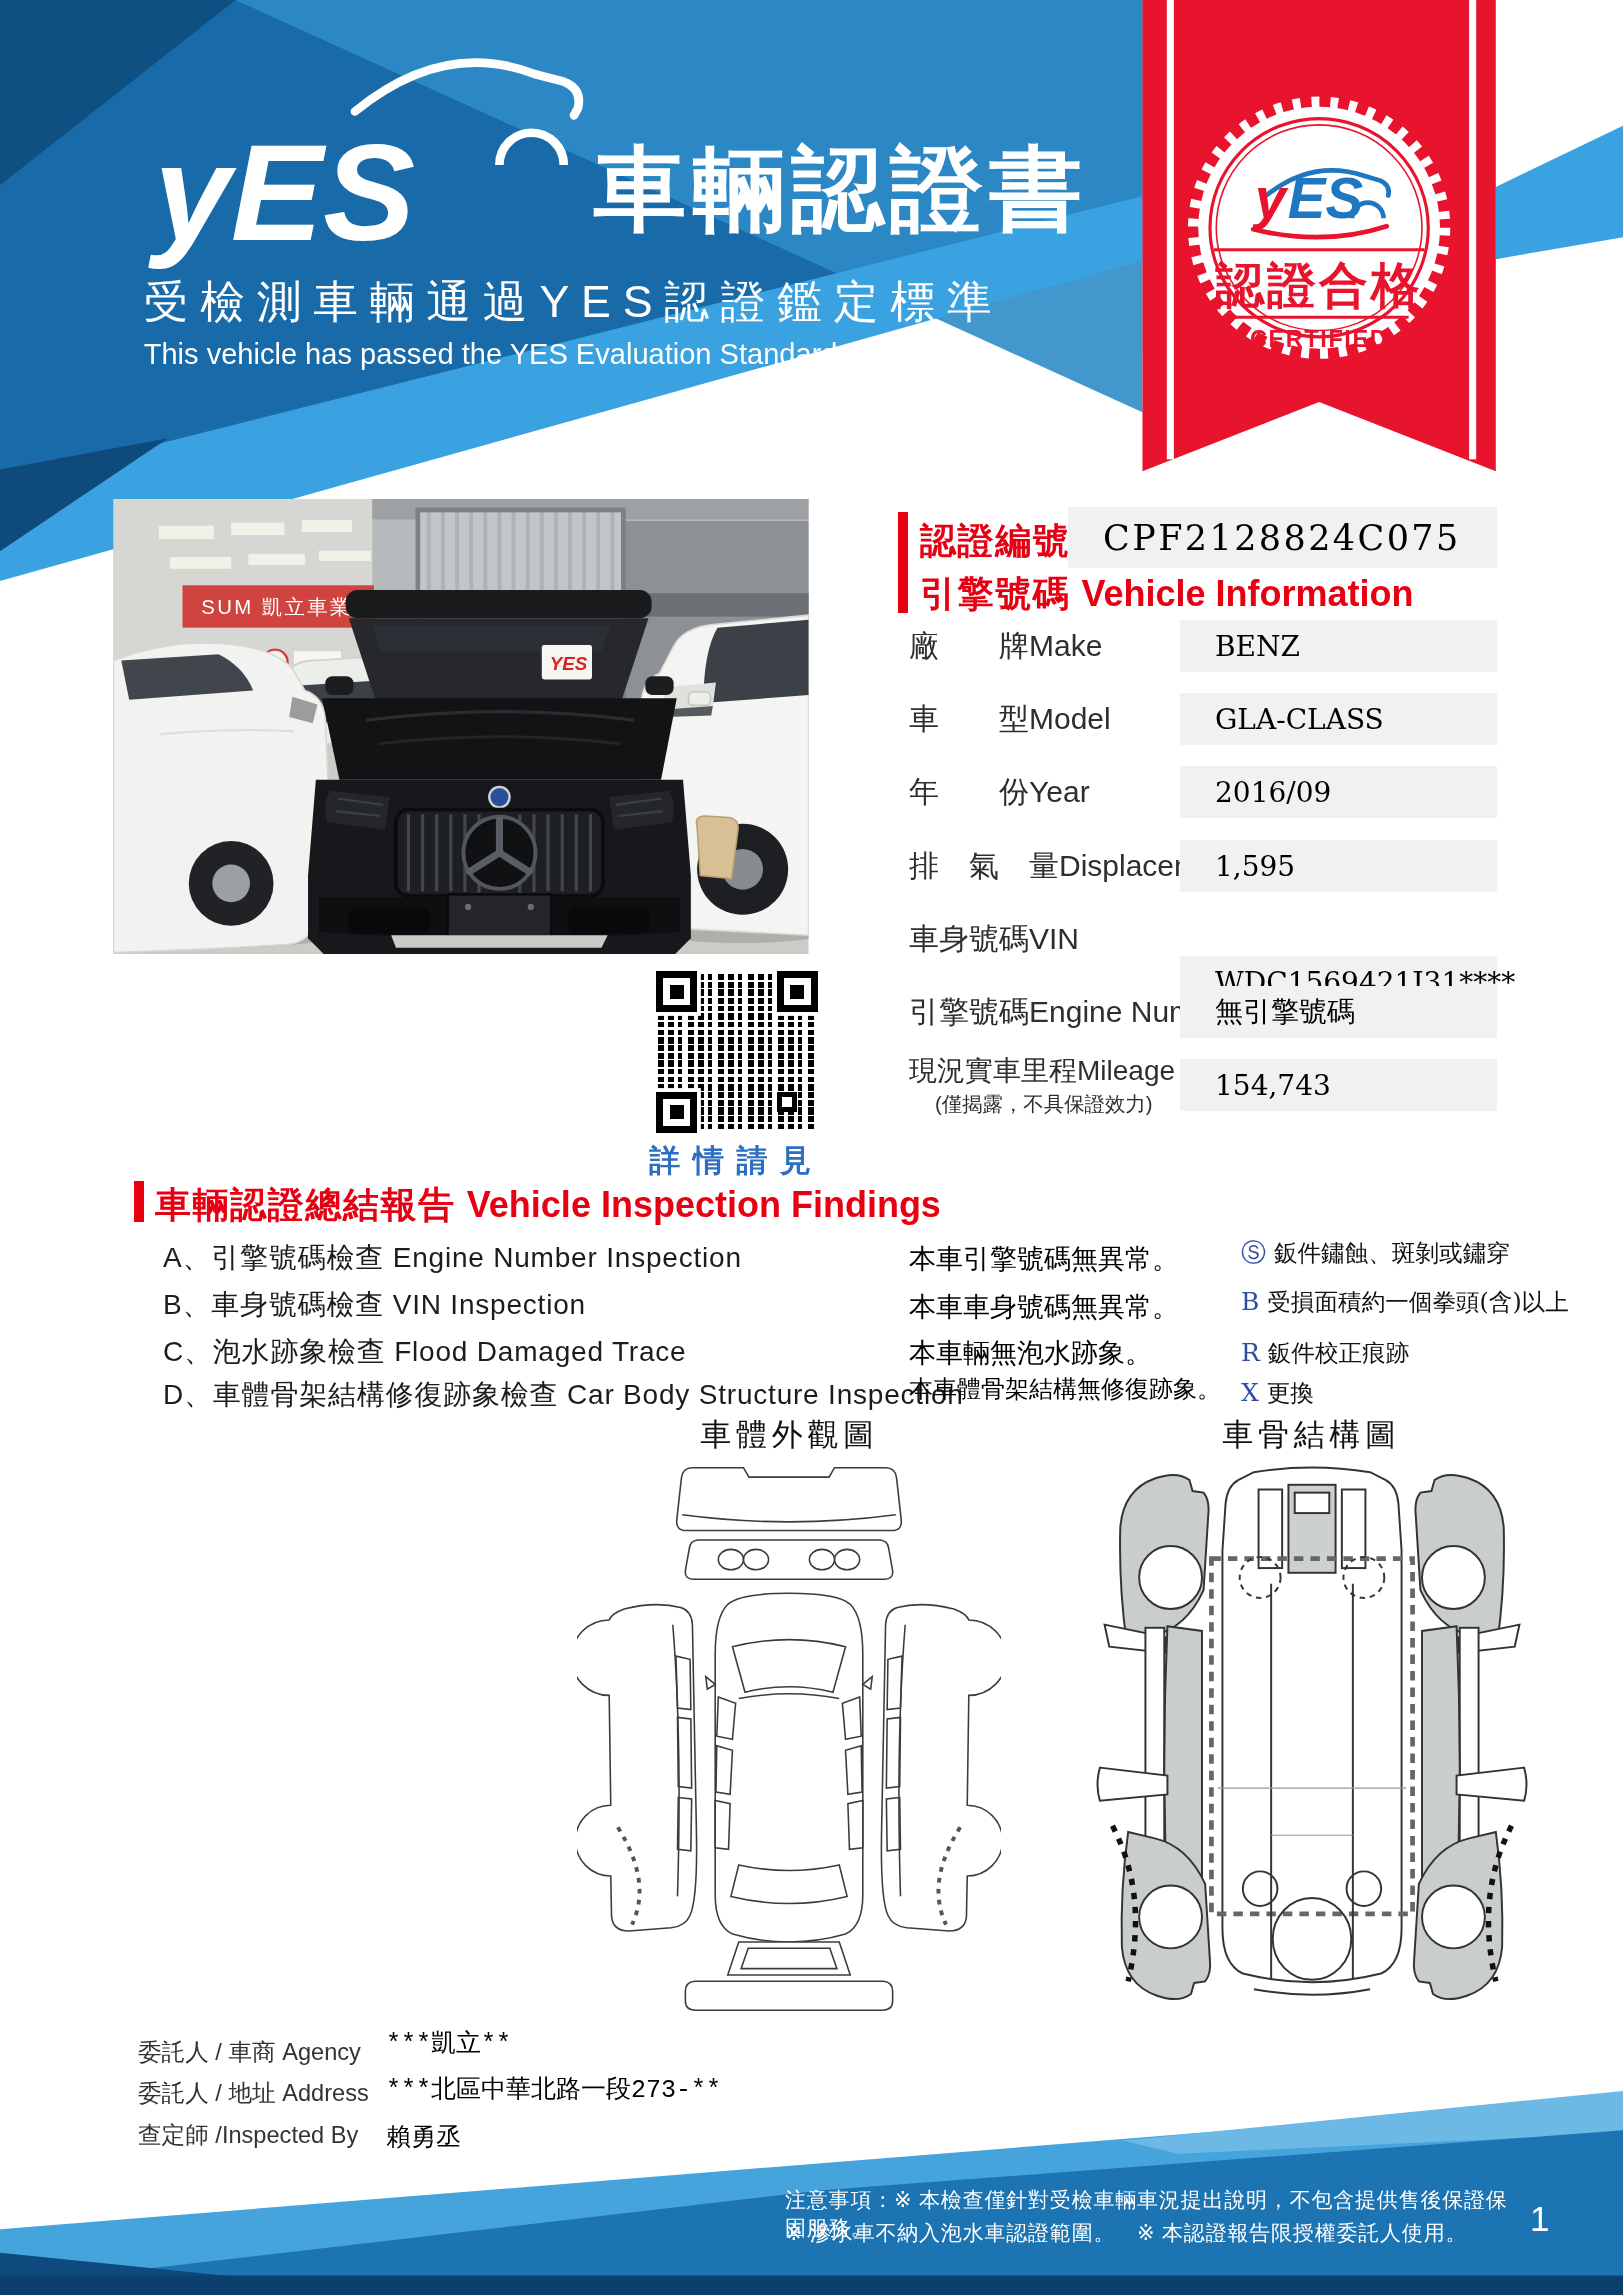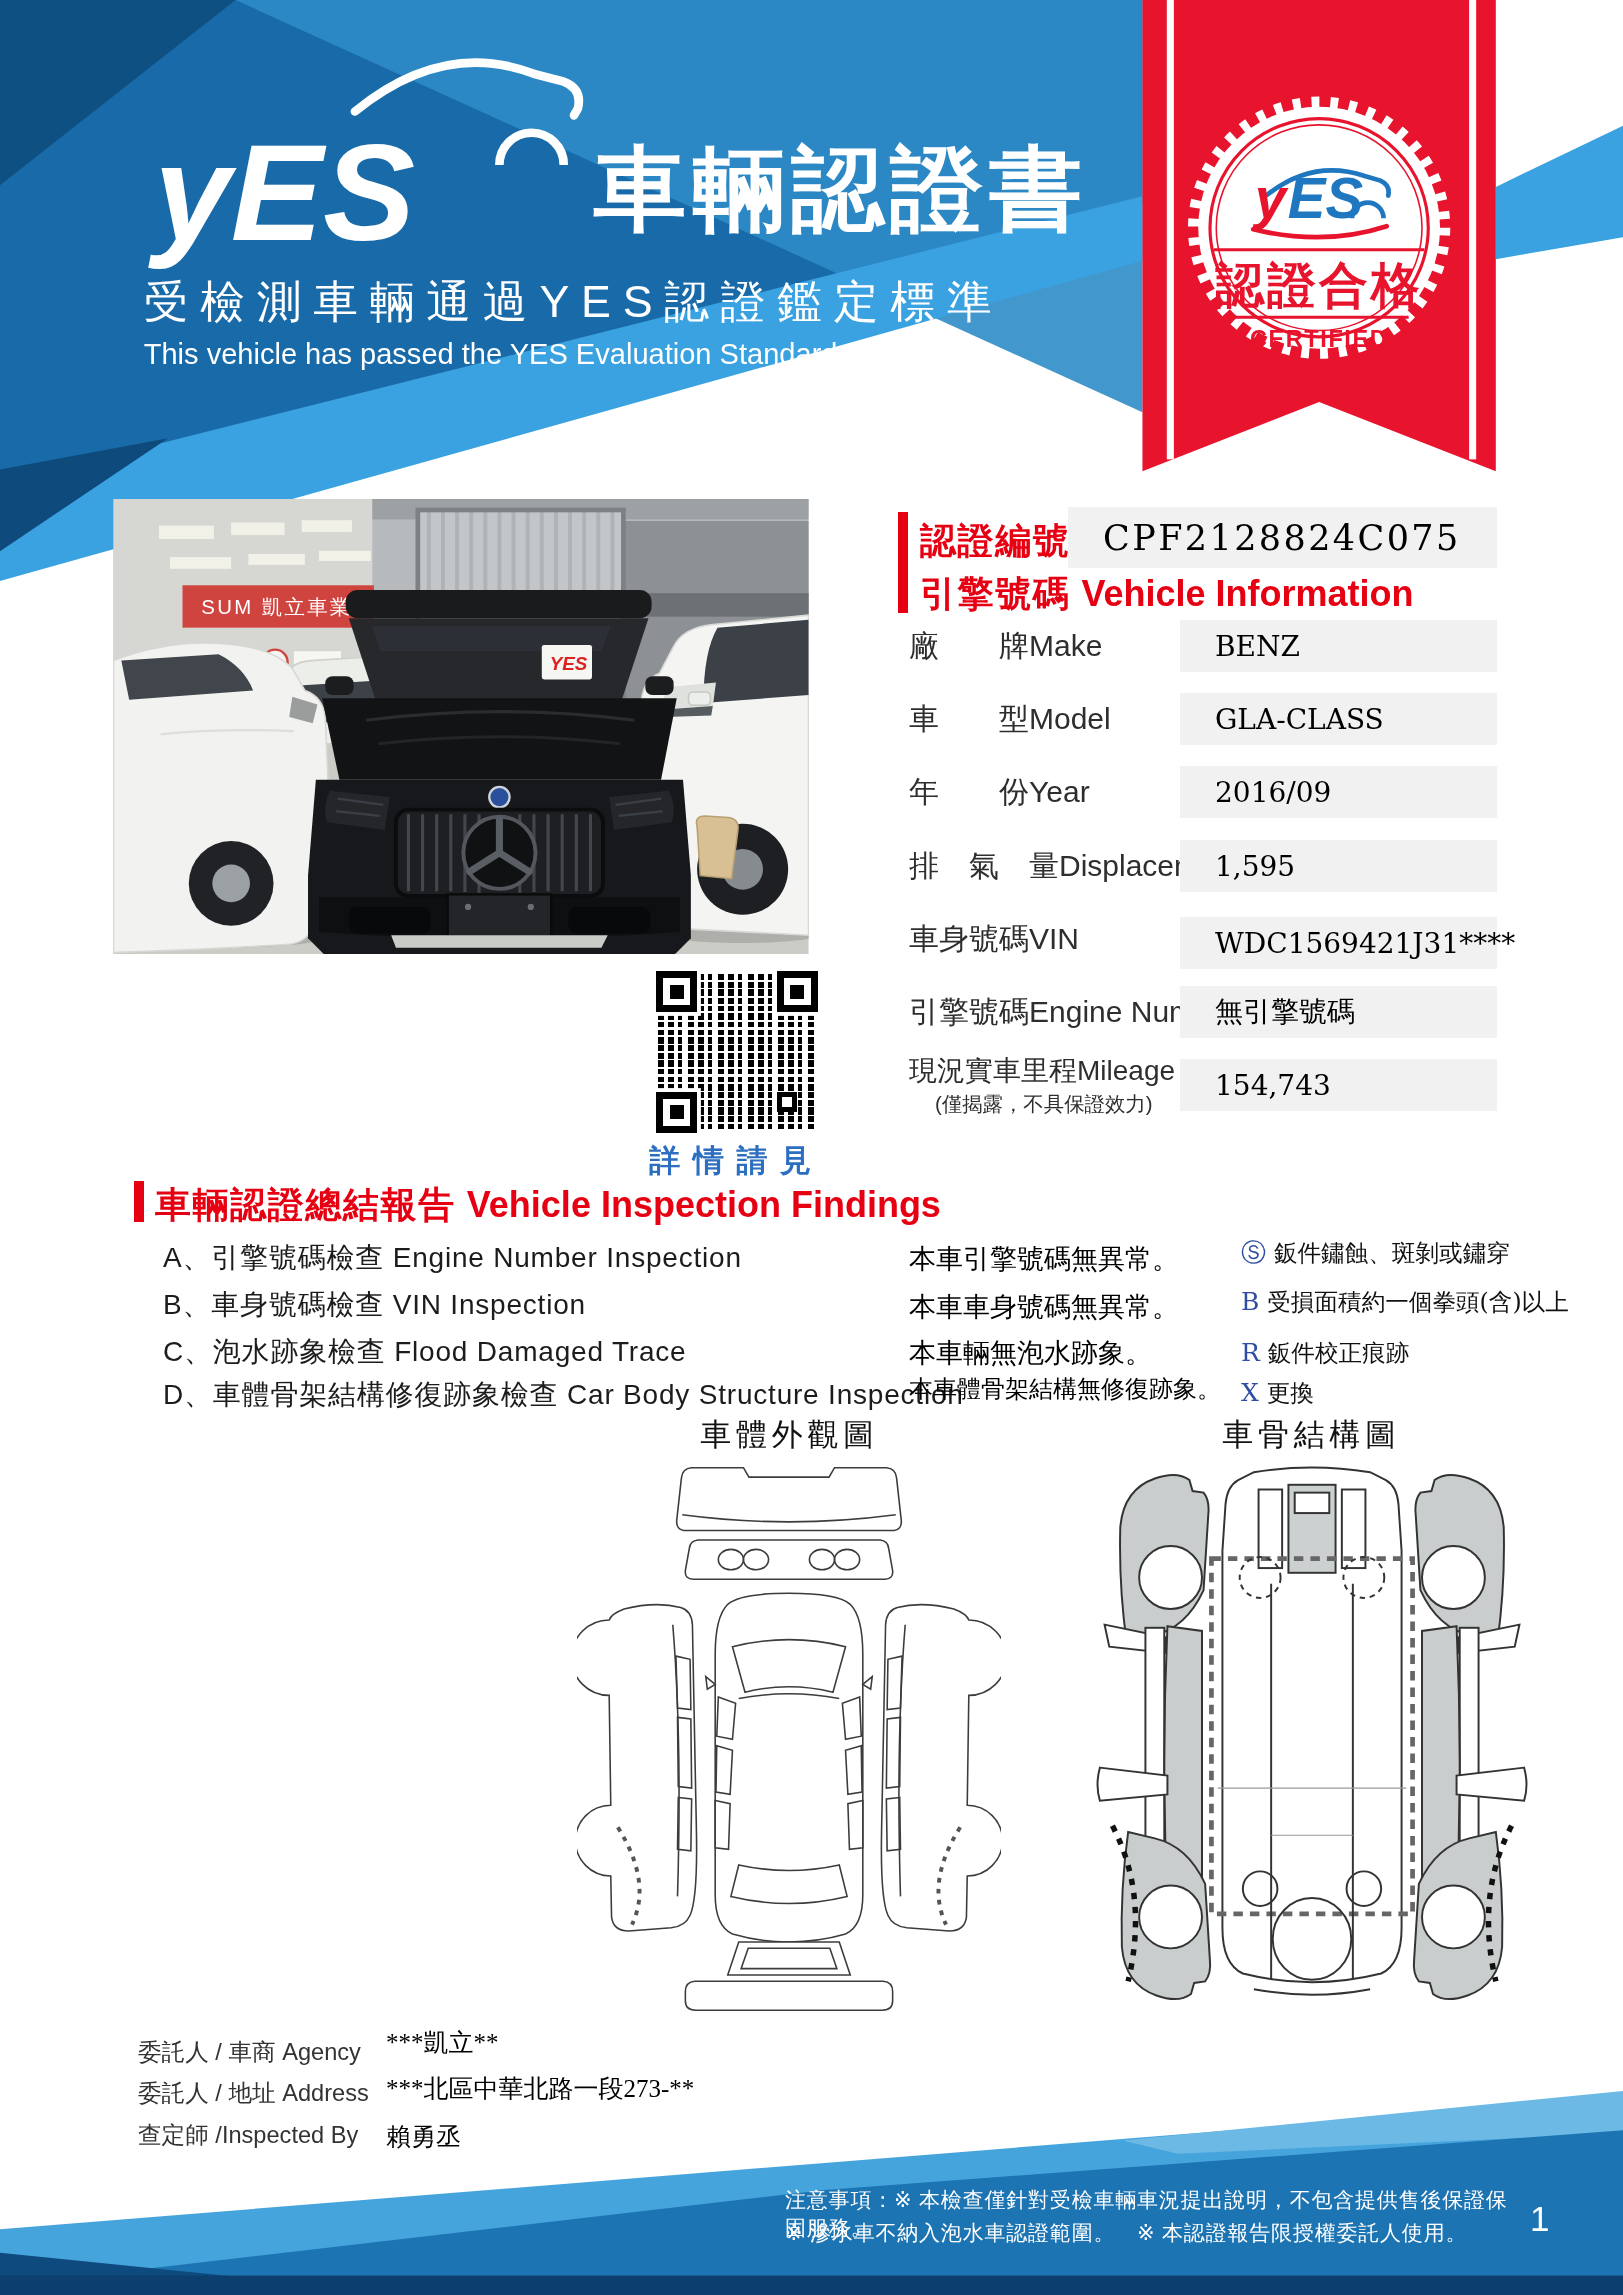--- a/index.html
+++ b/index.html
@@ -37,21 +37,21 @@
   #qr .inner{position:absolute;inset:7.9px;
     background:
       repeating-linear-gradient(0deg,#fff 0 1.6px,transparent 1.6px 7px,#fff 7px 9.4px,transparent 9.4px 15px,#fff 15px 16.5px,transparent 16.5px 23.6px),
       repeating-linear-gradient(90deg,#000 0 6.3px,#fff 6.3px 10.2px,#000 10.2px 15.7px,#fff 15.7px 19.6px,#000 19.6px 24px,#fff 24px 30px);}
   .finder{position:absolute;width:41px;height:41px;border:7px solid #000;background:#fff;box-shadow:0 0 0 3.9px #fff}
   .finder::after{content:"";position:absolute;left:6.3px;top:6.3px;width:14px;height:14px;background:#000}
   #qr-cap{left:633px;top:1140px;width:207px;text-align:center;color:#2c6ec0;
           font-family:var(--serif);font-size:31px;letter-spacing:12.6px;font-weight:bold}
   
   .ag-lab{font-size:23.6px;color:#333}
-  .ag-val{font-family:Liberation Serif, serif;font-size:25px;color:#000}
+  .ag-val{font-family:Liberation Mono, monospace;font-size:25px;color:#000}
   
   .foot-note{color:#fff;font-size:21px;letter-spacing:0.8px}
   #page-num{color:#fff;font-size:35px}
   svg text{font-family:var(--sans)}
 </style>
 </head>
 <body>
 
 <div id="page">
 
@@ -227,21 +227,21 @@
   <div class="abs rowlab" style="left:909px;top:840px;height:52px">
     <span>排　氣　量</span>
       <span class="en">Displacement</span>
     </div>
   <div class="abs vbox" style="left:1180px;top:840px;width:317px;height:52px">1,595</div>
 
   <div class="abs rowlab" style="left:909px;top:913px;height:52px">
     <span>車身號碼</span>
       <span class="en">VIN</span>
     </div>
-  <div class="abs vbox" style="left:1180px;top:917px;width:317px;height:52px">WDC1569421J31****</div>
+  <div class="abs vbox" style="left:1180px;top:956px;width:317px;height:52px">WDC1569421J31****</div>
 
   <div class="abs rowlab" style="left:909px;top:986px;height:52px">
     <span>引擎號碼</span>
       <span class="en">Engine Number</span>
     </div>
   <div class="abs vbox" style="left:1180px;top:986px;width:317px;height:52px">無引擎號碼</div>
 
   <div class="abs rowlab" style="left:909px;top:1052px;height:38px;font-size:28px">
     <span>現況實車里程</span>
       <span class="en">Mileage</span>

